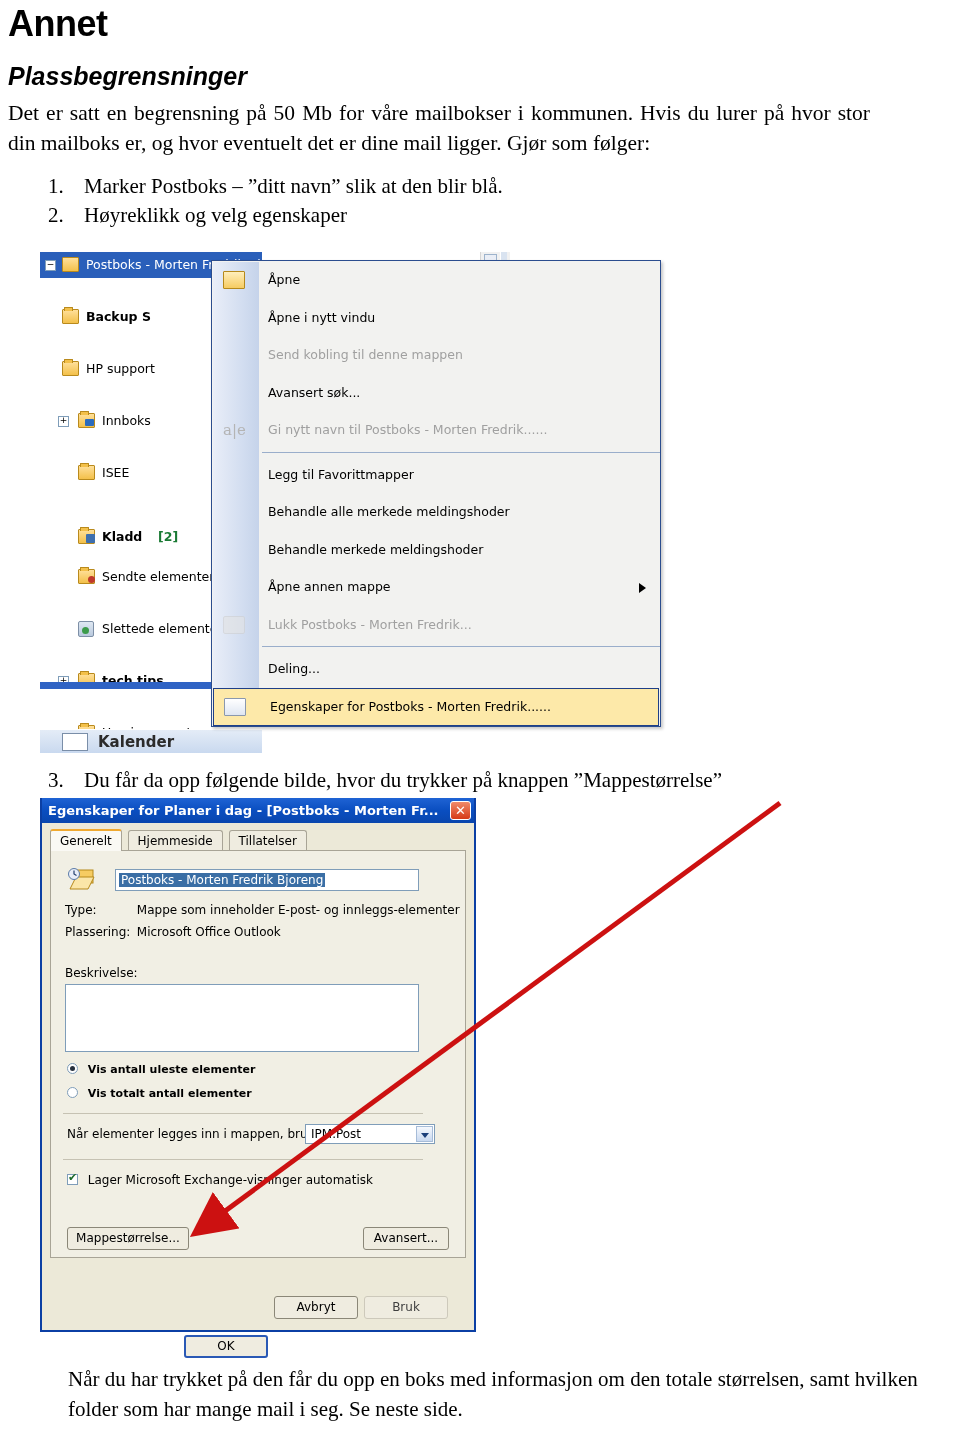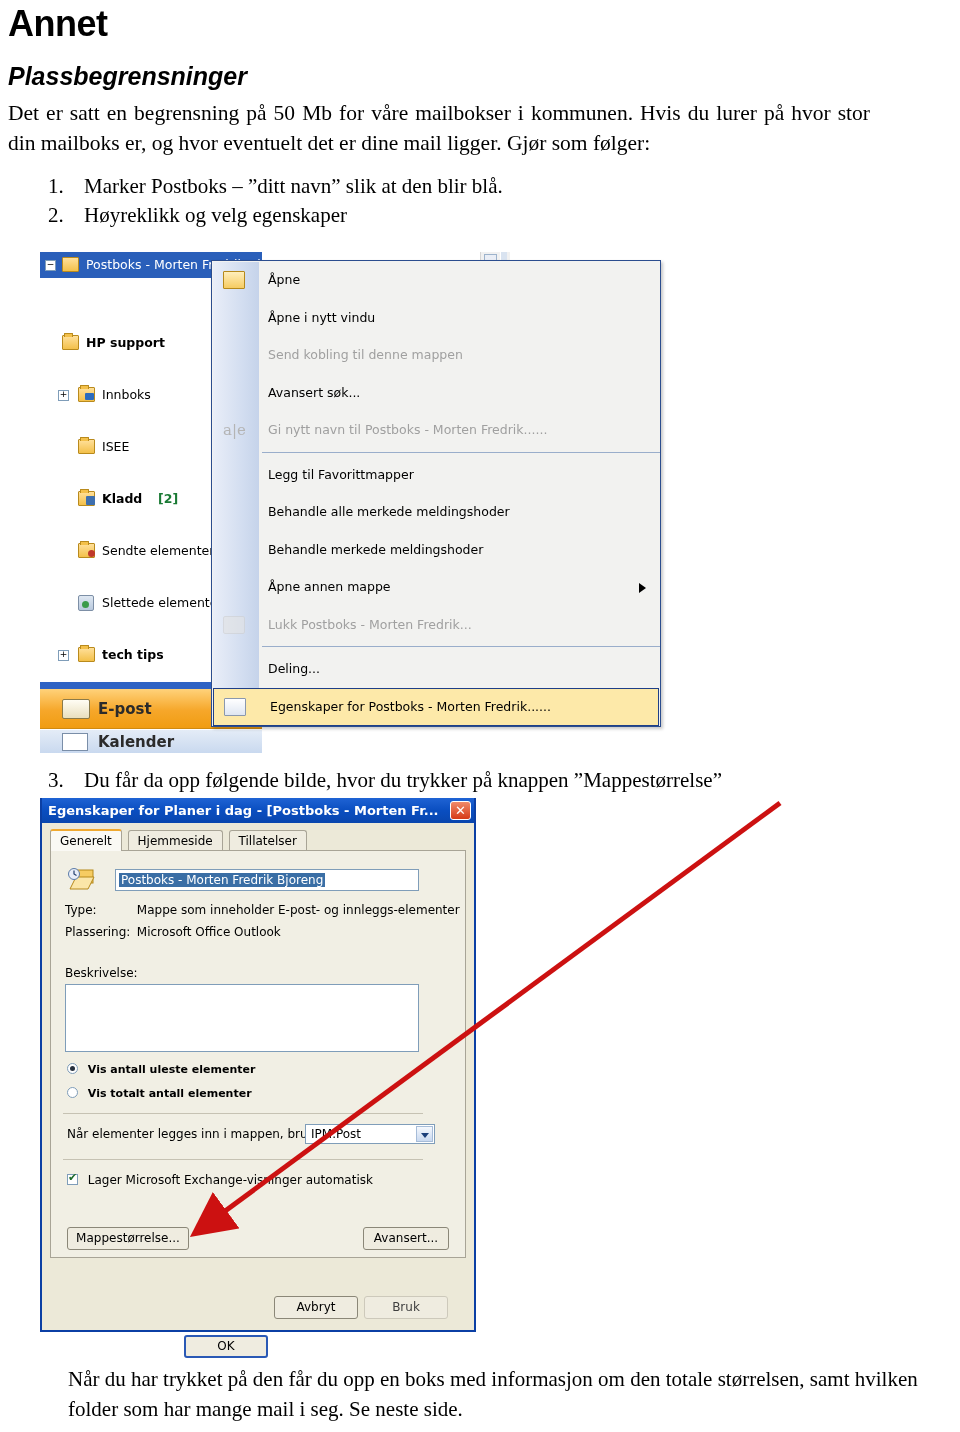--- a/index.html
+++ b/index.html
@@ -362,36 +362,40 @@
 <div class="shot-tree">
 
   <div class="tree-pane">
 
     <div class="tree-row sel" style="top:0">
       <span class="expander"><i>−</i></span>
       <span class="ic" style="left:22px;background:linear-gradient(#ffe09a,#f3c04a);border:1px solid #b98a1c;"></span>
       <span class="label" style="left:46px;">Postboks - Morten Fredrik Bjoreng</span>
     </div>
 
+    <div class="tree-row" style="top:26px">
+      <span class="ic folder" style="left:22px"></span>
+      <span class="label bold" style="left:46px;">Backup S</span>
+    </div>
     <div class="tree-row" style="top:52px">
       <span class="ic folder" style="left:22px"></span>
-      <span class="label" style="left:46px;font-weight:bold;">HP support</span>
+      <span class="label" style="left:46px;">HP support</span>
     </div>
     <div class="tree-row" style="top:78px">
       <span class="expander" style="left:18px"><i>+</i></span>
       <span class="ic folder" style="left:38px">
           <span class="badge-dot" style="background:#2b6bbd;right:0;bottom:1px;width:9px;height:7px;border-radius:1px;"></span>
         </span>
       <span class="label" style="left:62px;">Innboks</span>
     </div>
     <div class="tree-row" style="top:104px">
       <span class="ic folder" style="left:38px"></span>
       <span class="label" style="left:62px;">ISEE</span>
     </div>
-    <div class="tree-row" style="top:130px">
+    <div class="tree-row" style="top:142px">
       <span class="ic folder" style="left:38px">
           <span class="badge-dot" style="background:#3e6fae;right:-1px;bottom:0;width:9px;height:9px;border-radius:1px;"></span>
         </span>
       <span class="label bold" style="left:62px;">Kladd</span>
       <span class="cnt" style="position:absolute;left:118px;">[2]</span>
     </div>
     <div class="tree-row" style="top:156px">
       <span class="ic folder" style="left:38px">
           <span class="badge-dot" style="background:#c0392b;right:-1px;bottom:0;width:7px;height:7px;"></span>
         </span>
@@ -410,24 +414,20 @@
     </div>
     <div class="tree-row" style="top:234px">
       <span class="ic folder" style="left:38px">
           <span class="badge-dot" style="background:#d01f1f;right:-2px;bottom:-2px;width:11px;height:11px;"></span>
         </span>
       <span class="label" style="left:62px;">Useriøs e-post</span>
     </div>
 
     <div class="tree-divider" style="top:430px"></div>
 
-    <div class="nav-epost" style="top:437px">
-      <span style="position:absolute;left:22px;top:10px;width:28px;height:20px;background:linear-gradient(#fffdf4,#e9dfbe);border:1px solid #8a7a4a;border-radius:2px;"></span>
-      <span class="lbl">E-post</span>
-    </div>
     <div class="nav-kal" style="top:477px">
       <span style="position:absolute;left:22px;top:3px;width:26px;height:18px;background:#fff;border:1px solid #7a8ea8;"></span>
       <span class="lbl">Kalender</span>
     </div>
   </div>
 
   <div class="scroll-stub" style="left:440px;">
     <span class="up"></span>
     <span class="bar"></span>
   </div>

